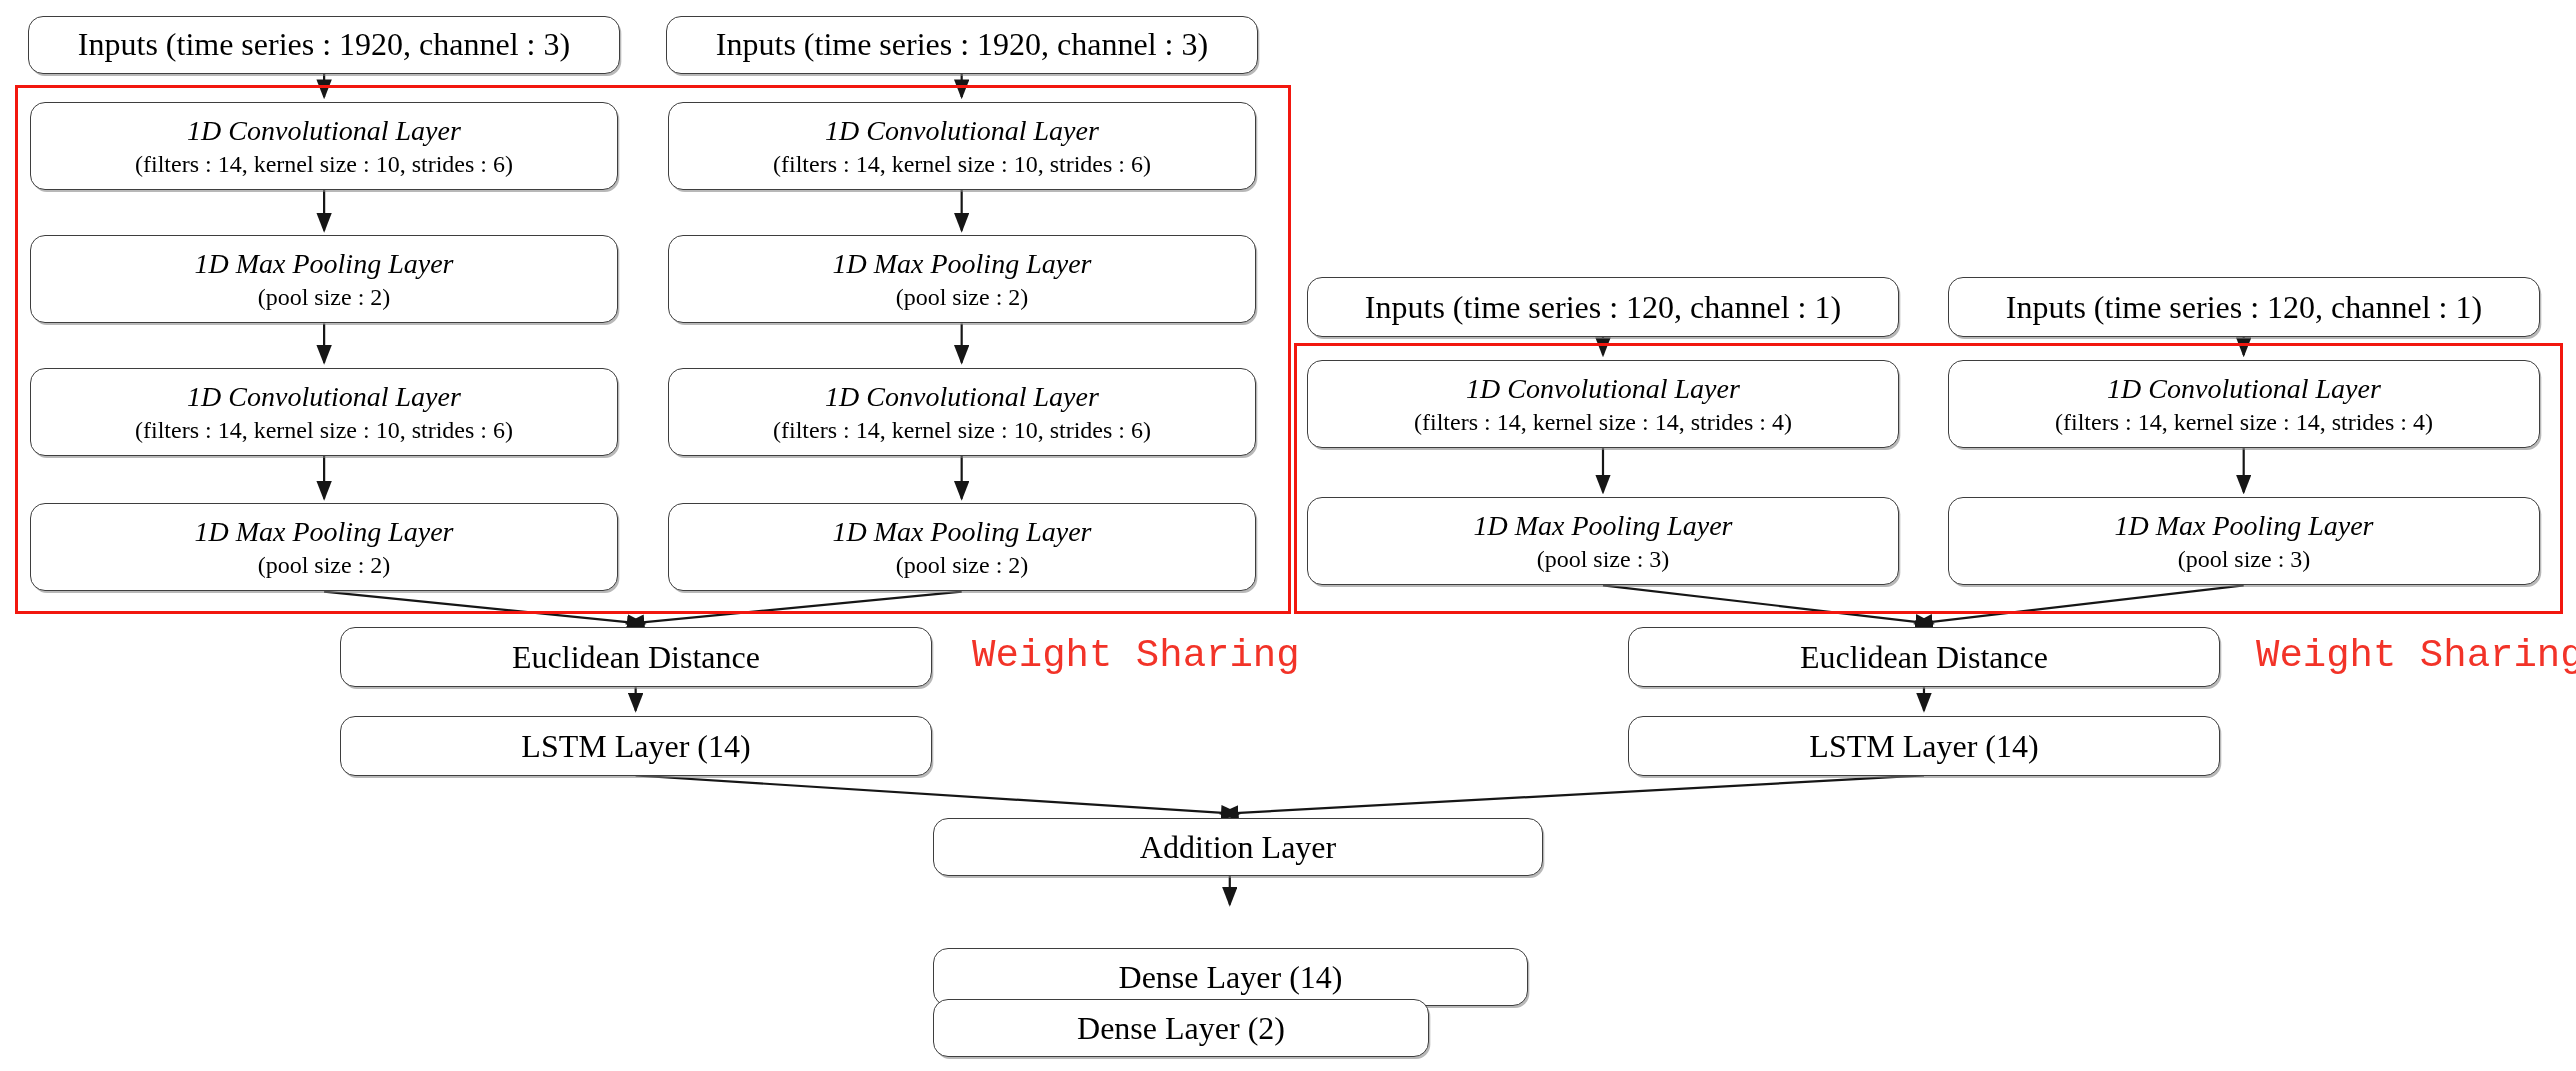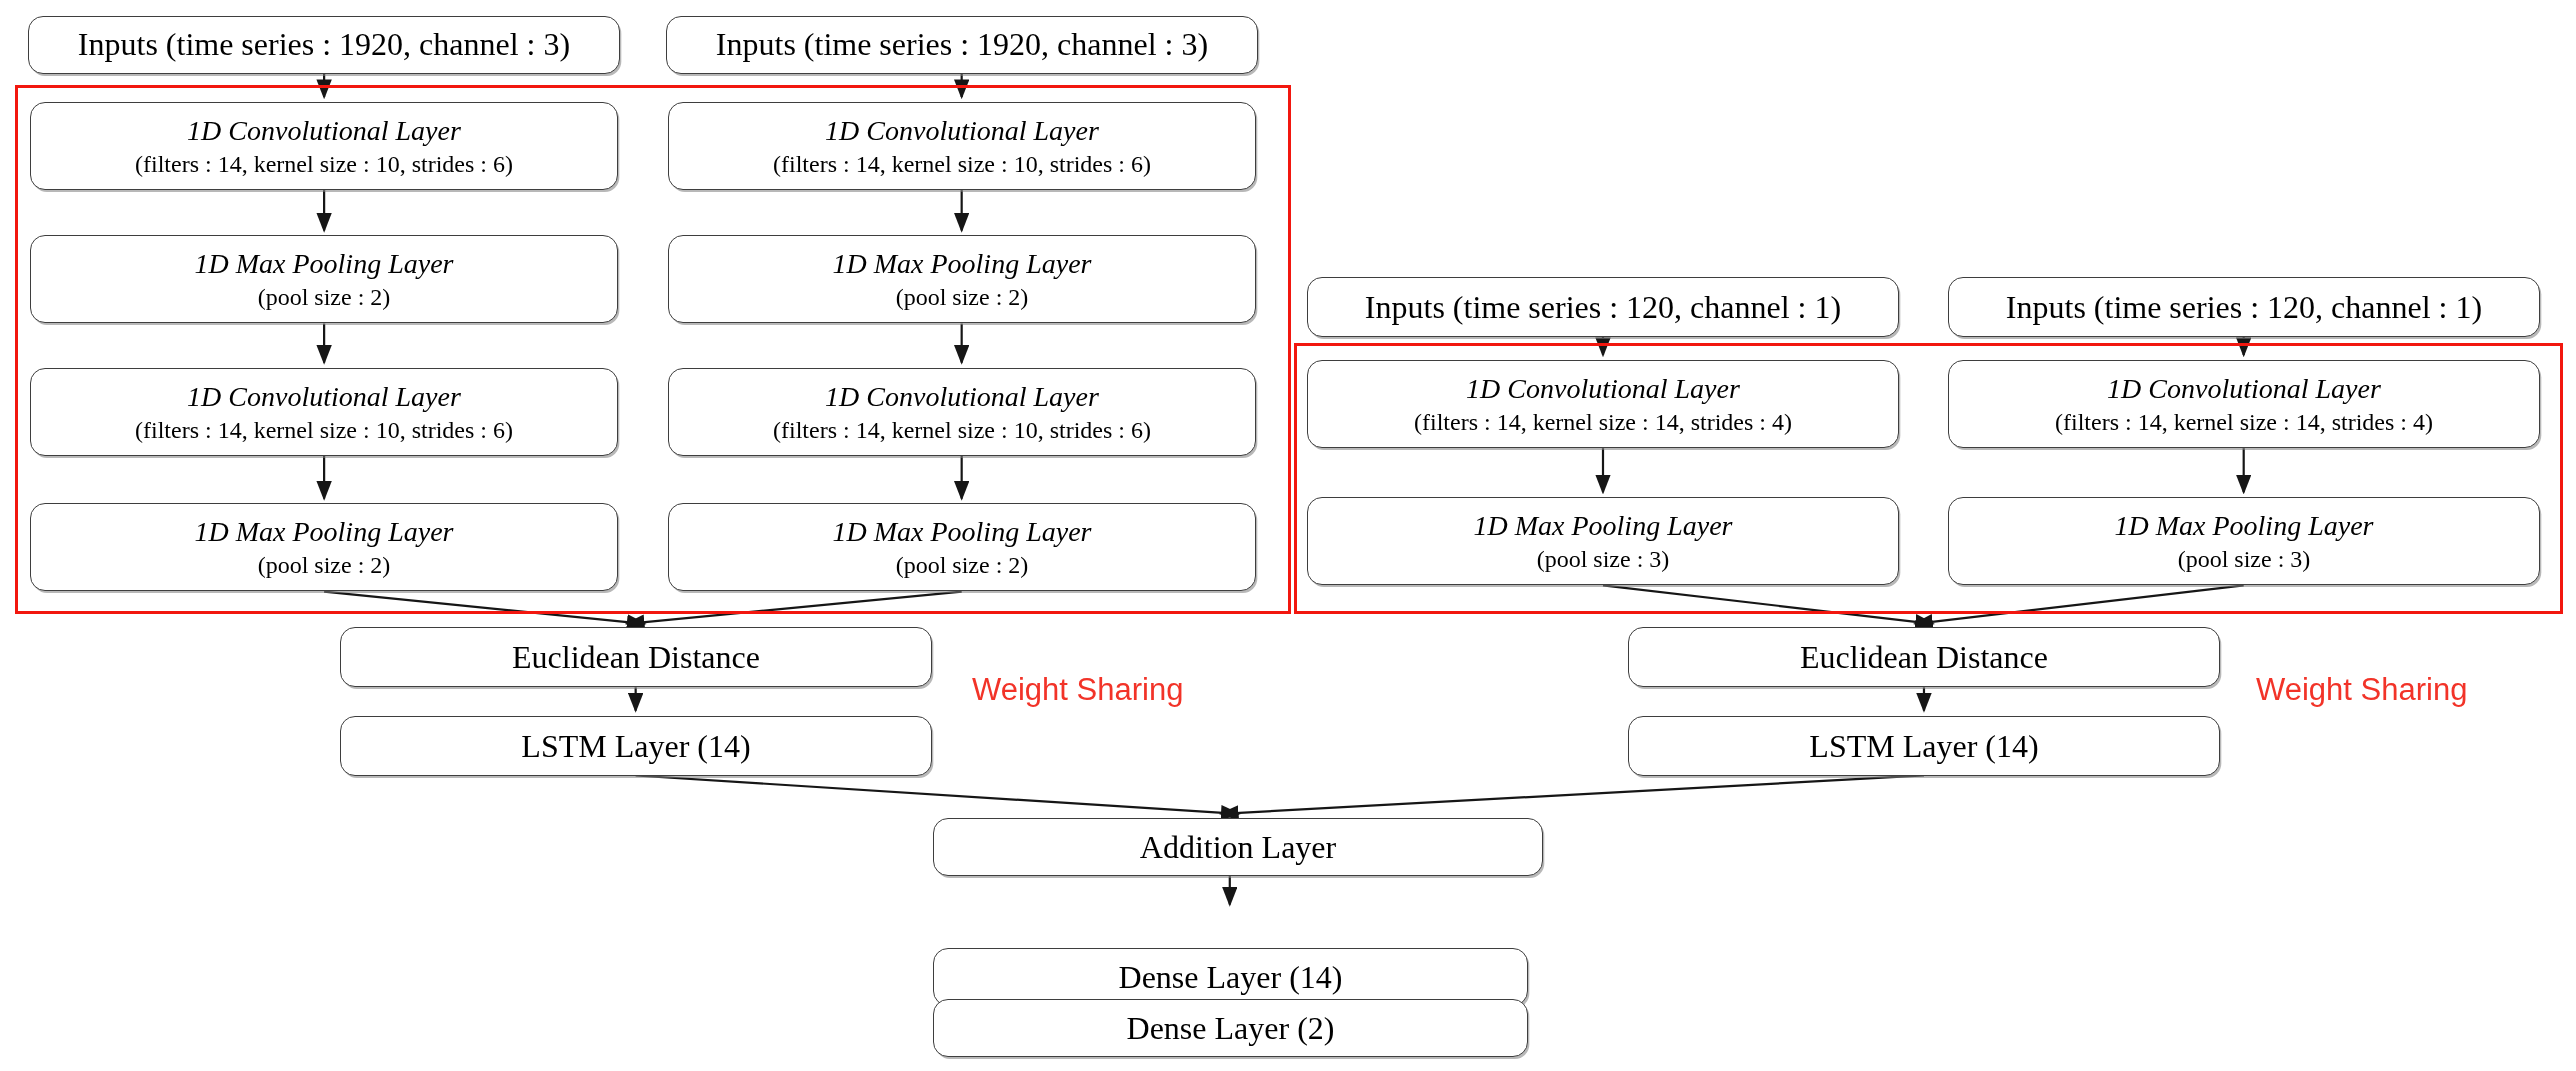--- a/index.html
+++ b/index.html
@@ -29,26 +29,25 @@
   .node .t{font-size:28px;font-style:italic;}
   .node .p{font-size:24px;}
   .node .s{font-size:32px;}
   .ws-box{
     position:absolute;box-sizing:border-box;
     border:3.8px solid var(--red,#f2170f);
     z-index:1;
   }
   .ws-label{
     position:absolute;
-    font-family:Liberation Sans, sans-serif;
-    font-size:31px;
+    font-family:Liberation Mono, monospace;
+    font-size:39px;
     color:var(--red-text,#f23328);
     white-space:nowrap;
     z-index:3;
-    margin-top:38px;
   }
 </style>
 </head>
 <body>
 
 <div class="canvas">
 
   <svg class="wires" viewBox="0 0 4093 1703">
     <defs>
       <marker id="ah" markerWidth="9" markerHeight="7" refX="8" refY="3.5" orient="auto" markerUnits="strokeWidth">
@@ -173,18 +172,18 @@
   <div class="node" style="left:1628px;top:716px;width:592px;height:60px">
     <span class="s">LSTM Layer (14)</span>
   </div>
 
   <div class="node" style="left:933px;top:818px;width:610px;height:58px">
     <span class="s">Addition Layer</span>
   </div>
   <div class="node" style="left:933px;top:948px;width:595px;height:58px">
     <span class="s">Dense Layer (14)</span>
   </div>
-  <div class="node" style="left:933px;top:999px;width:595px;height:58px">
+  <div class="node" style="left:933px;top:999px;width:496px;height:58px">
     <span class="s">Dense Layer (2)</span>
   </div>
 
 </div>
 
 
 </body></html>

